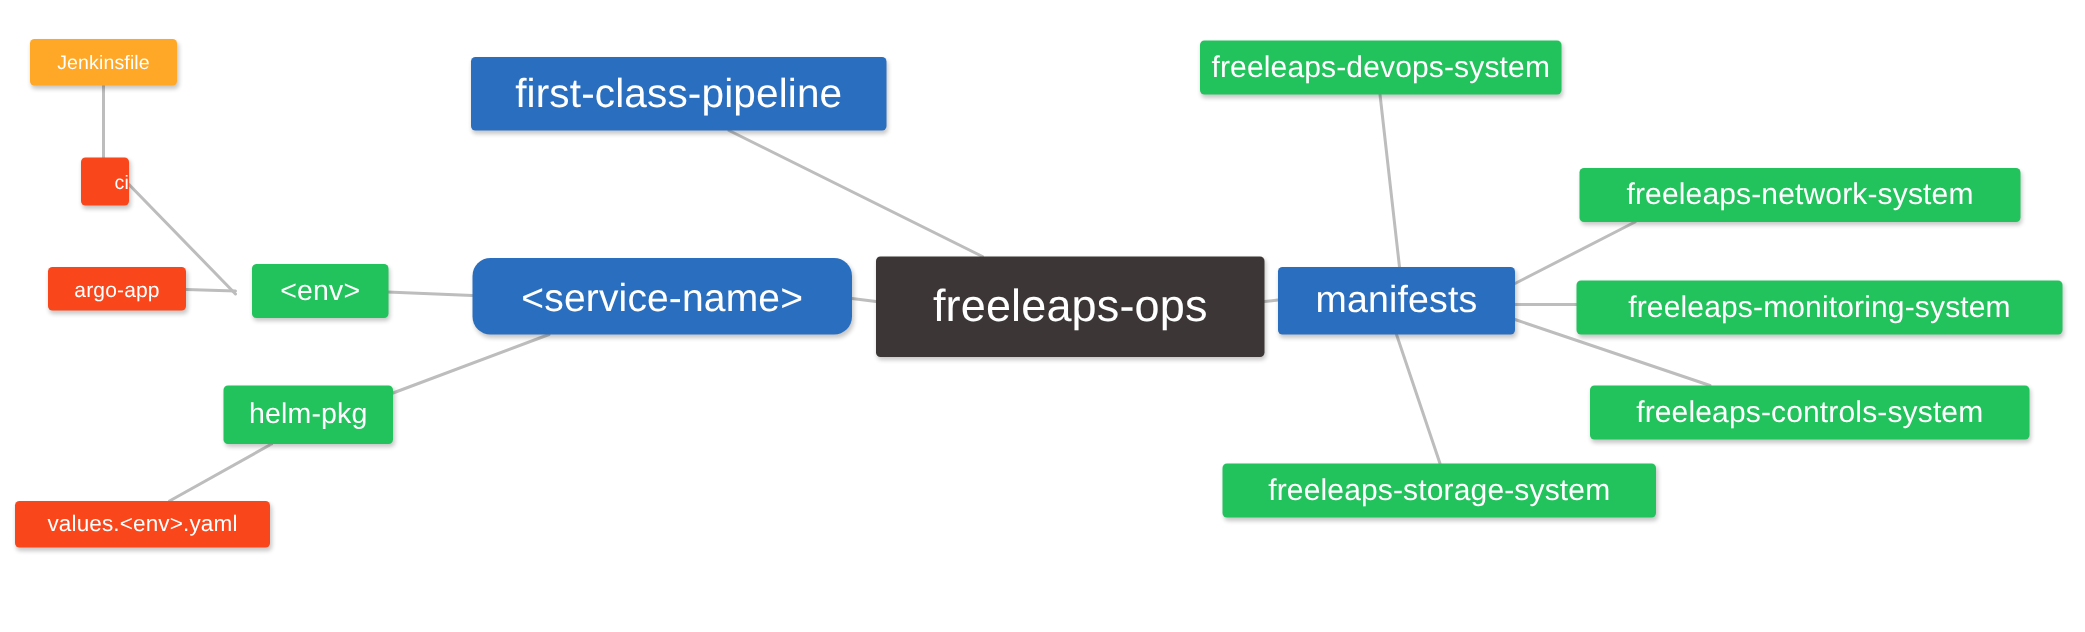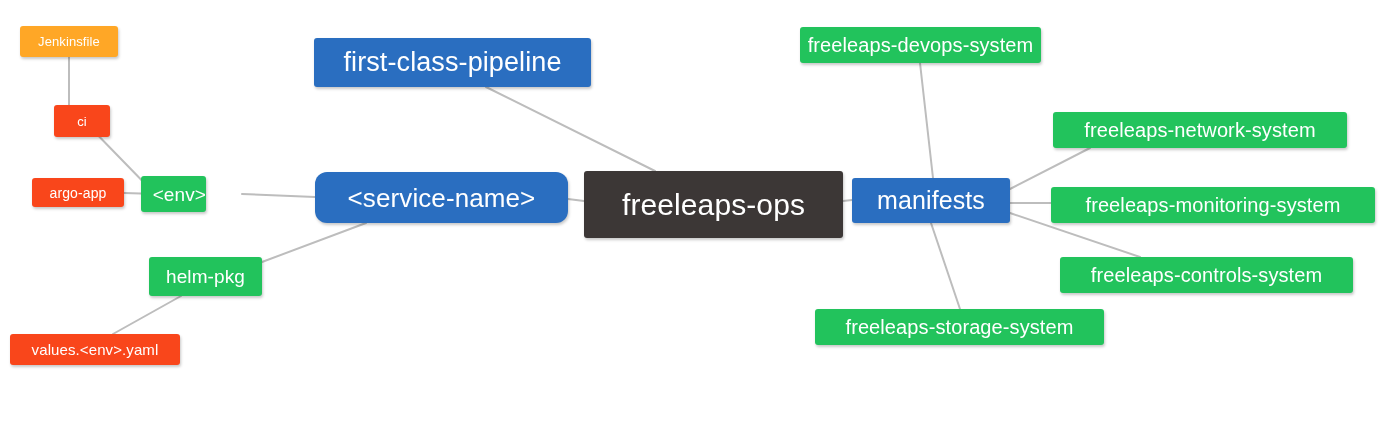--- a/index.html
+++ b/index.html
@@ -61,27 +61,27 @@
       <line x1="933" y1="178" x2="920" y2="63" stroke="#bdbdbd" stroke-width="2" stroke-linecap="round"></line>
       <line x1="1010" y1="189" x2="1090" y2="148" stroke="#bdbdbd" stroke-width="2" stroke-linecap="round"></line>
       <line x1="1010" y1="203" x2="1051" y2="203" stroke="#bdbdbd" stroke-width="2" stroke-linecap="round"></line>
       <line x1="1010" y1="213" x2="1140" y2="257" stroke="#bdbdbd" stroke-width="2" stroke-linecap="round"></line>
       <line x1="931" y1="223" x2="960" y2="309" stroke="#bdbdbd" stroke-width="2" stroke-linecap="round"></line>
     </svg>
   <div id="node-layer">
       <div class="node orange" style="left: 20px; top: 26px; width: 98px; height: 31px; font-size: 13px;">
         <span>Jenkinsfile</span>
       </div>
-      <div class="node red" style="left: 54px; top: 105px; width: 56px; height: 32px; font-size: 13px;">
+      <div class="node red" style="left: 54px; top: 105px; width: 32px; height: 32px; font-size: 13px; justify-content: flex-end;">
         <span>ci</span>
       </div>
       <div class="node red" style="left: 32px; top: 178px; width: 92px; height: 29px; font-size: 14px;">
         <span>argo-app</span>
       </div>
-      <div class="node green" style="left: 141px; top: 176px; width: 65px; height: 36px; font-size: 19px; justify-content: flex-end;">
+      <div class="node green" style="left: 168px; top: 176px; width: 91px; height: 36px; font-size: 19px;">
         <span>&lt;env&gt;</span>
       </div>
       <div class="node green" style="left: 149px; top: 257px; width: 113px; height: 39px; font-size: 19px;">
         <span>helm-pkg</span>
       </div>
       <div class="node red" style="left: 10px; top: 334px; width: 170px; height: 31px; font-size: 15px;">
         <span>values.&lt;env&gt;.yaml</span>
       </div>
       <div class="node blue" style="left: 314px; top: 38px; width: 277px; height: 49px; font-size: 27px;">
         <span>first-class-pipeline</span>

